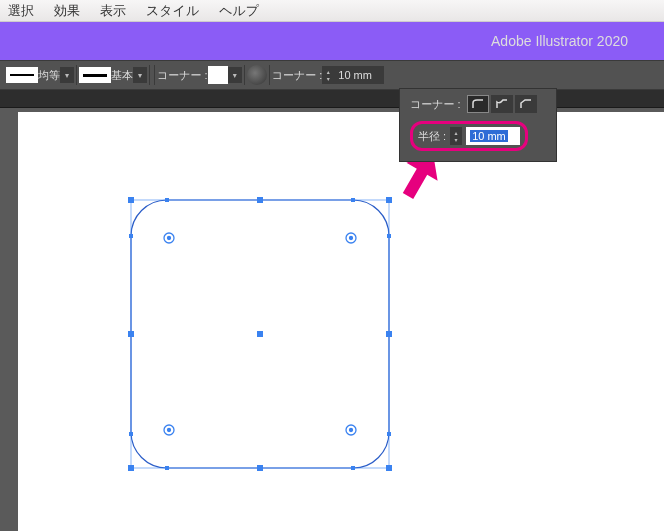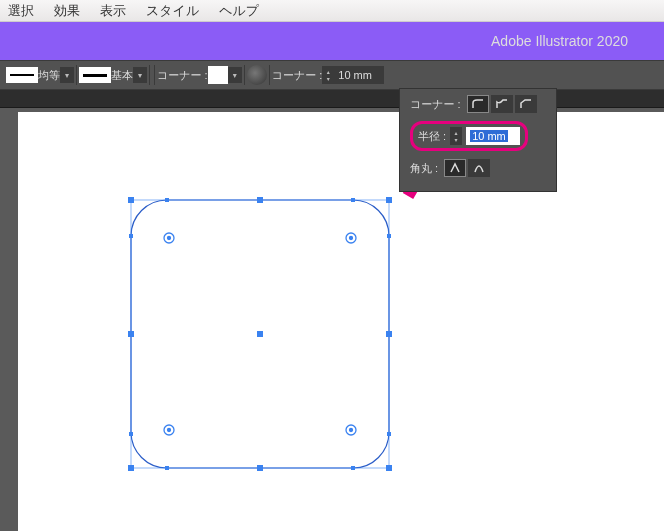--- a/index.html
+++ b/index.html
@@ -150,32 +150,17 @@
       <span>半径 :</span>
       <div class="spinner">
           <div>▴</div>
           <div>▾</div>
         </div>
       <div class="radius-field">
         <span class="sel">10 mm</span>
       </div>
     </div>
   </div>
-  <div class="popup-row">
-    <span>角丸 :</span>
-    <div class="round-icons">
-      <div class="ci sel">
-        <svg width="14" height="12">
-            <path d="M3 10 L7 2 L11 10" fill="none" stroke="#ddd" stroke-width="1.5"></path>
-          </svg>
-      </div>
-      <div class="ci">
-        <svg width="14" height="12">
-            <path d="M3 10 Q7 -2 11 10" fill="none" stroke="#ddd" stroke-width="1.5"></path>
-          </svg>
-      </div>
-    </div>
-  </div>
 </div>
 
 <svg class="arrow" viewBox="0 0 50 60">
   <polygon points="30,2 48,24 36,24 36,52 24,52 24,24 12,24" fill="#e6007e" transform="rotate(30 30 30)"></polygon>
 </svg>
 
 </body></html>

